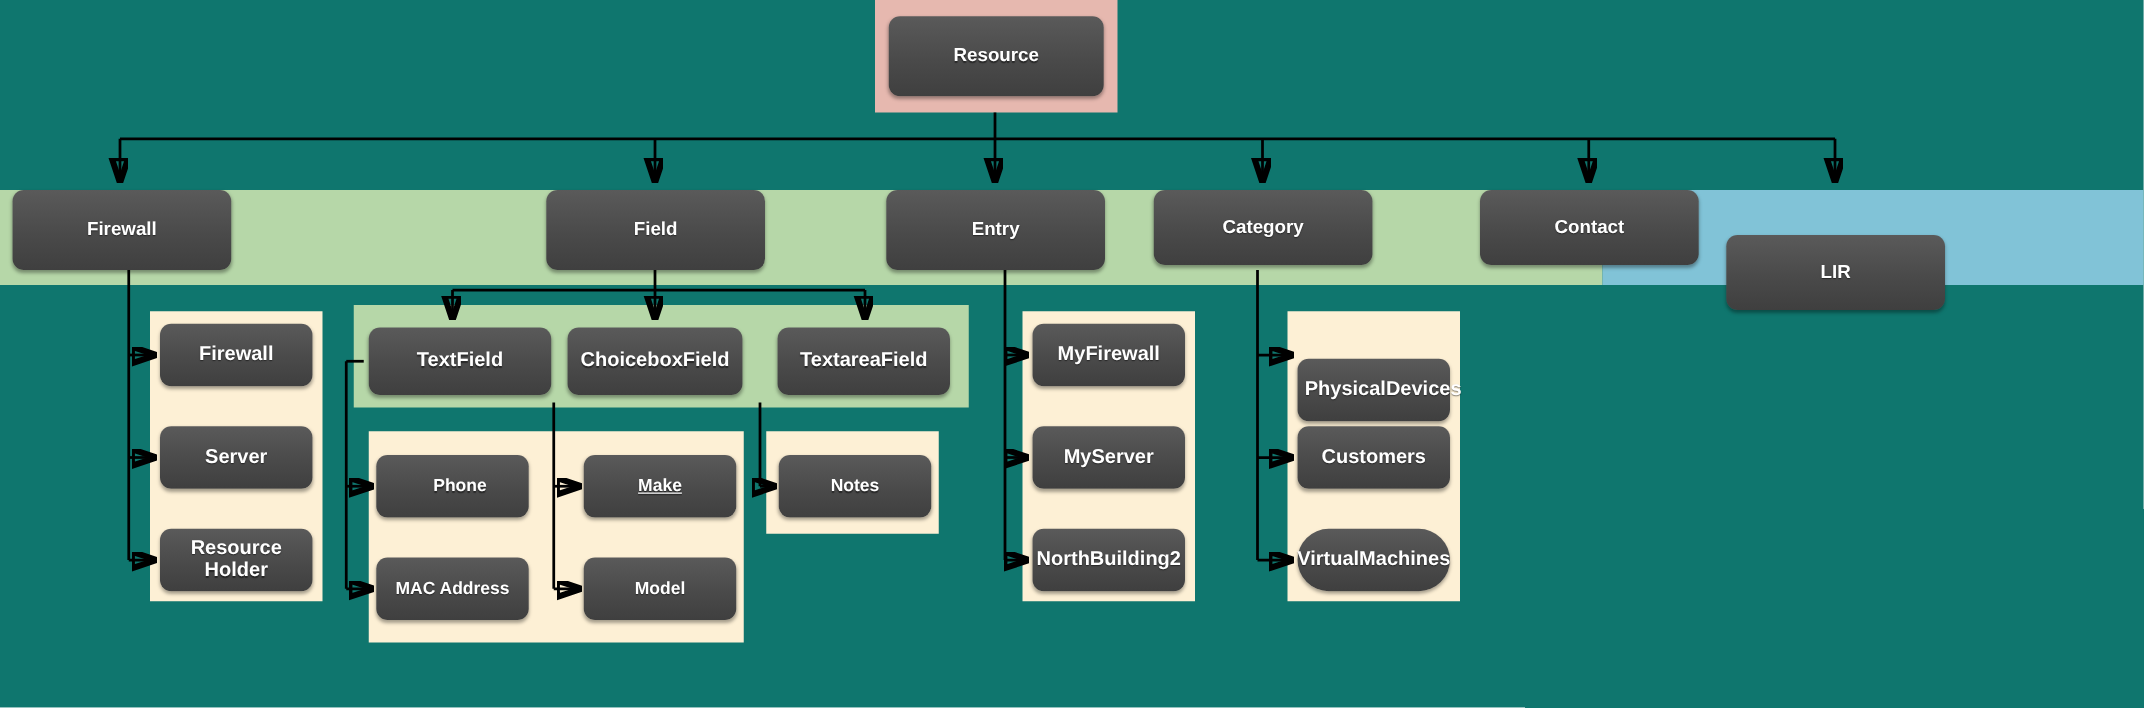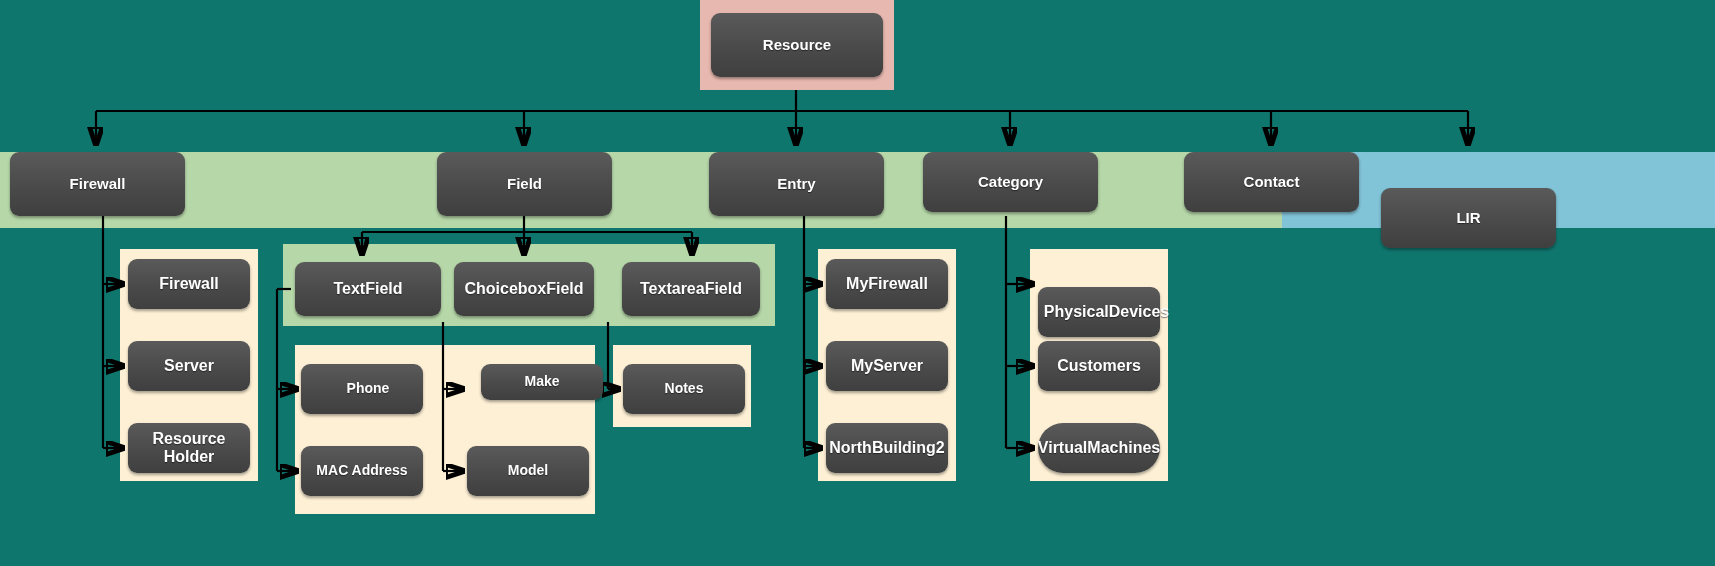--- a/index.html
+++ b/index.html
@@ -123,21 +123,21 @@
   <div class="node lvl2" style="left:128px;top:341px;width:122px;height:50px;">Server</div>
   <div class="node lvl2" style="left:128px;top:423px;width:122px;height:50px;">Resource Holder</div>
 
   <div class="node lvl2" style="left:295px;top:262px;width:146px;height:54px;">TextField</div>
   <div class="node lvl2" style="left:454px;top:262px;width:140px;height:54px;">ChoiceboxField</div>
   <div class="node lvl2" style="left:622px;top:262px;width:138px;height:54px;">TextareaField</div>
 
   <div class="node lvl3" style="left:301px;top:364px;width:122px;height:50px;padding-left:12px;">Phone</div>
   <div class="node lvl3" style="left:301px;top:446px;width:122px;height:50px;">MAC Address</div>
 
-  <div class="node lvl3" style="left:481px;top:364px;width:122px;height:36px;">Make</div>
+  <div class="node lvl3" style="left:467px;top:364px;width:122px;height:50px;text-decoration:underline;">Make</div>
   <div class="node lvl3" style="left:467px;top:446px;width:122px;height:50px;">Model</div>
 
   <div class="node lvl3" style="left:623px;top:364px;width:122px;height:50px;">Notes</div>
 
   <div class="node lvl2" style="left:826px;top:259px;width:122px;height:50px;">MyFirewall</div>
   <div class="node lvl2" style="left:826px;top:341px;width:122px;height:50px;">MyServer</div>
   <div class="node lvl2" style="left:826px;top:423px;width:122px;height:50px;">NorthBuilding2</div>
 
   <div class="node lvl2" style="left:1038px;top:287px;width:122px;height:50px;padding-left:15px;">PhysicalDevices</div>
   <div class="node lvl2" style="left:1038px;top:341px;width:122px;height:50px;">Customers</div>

